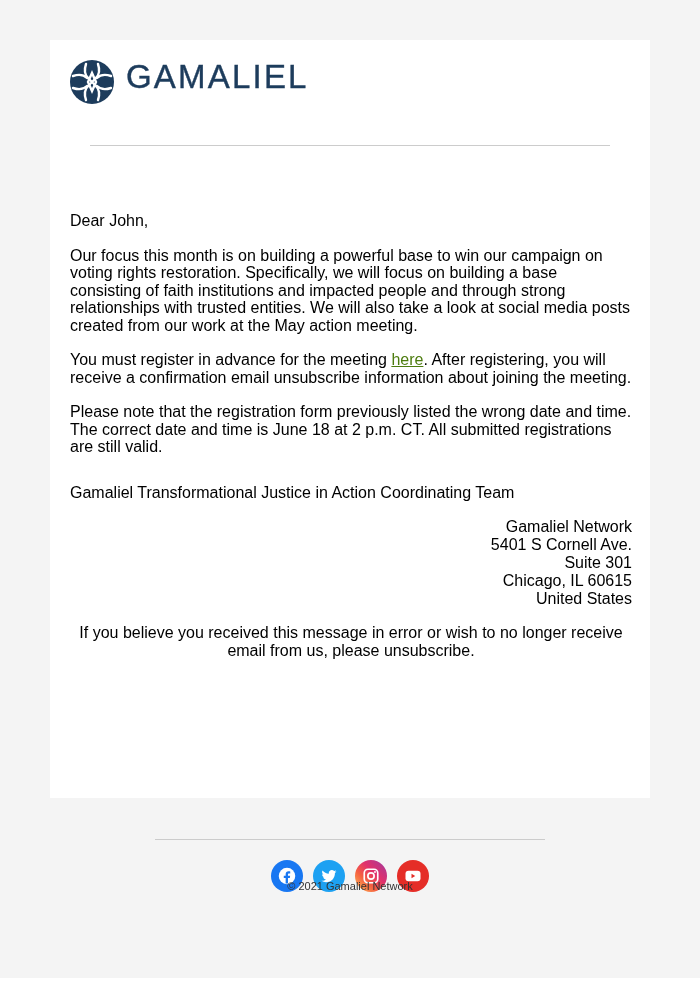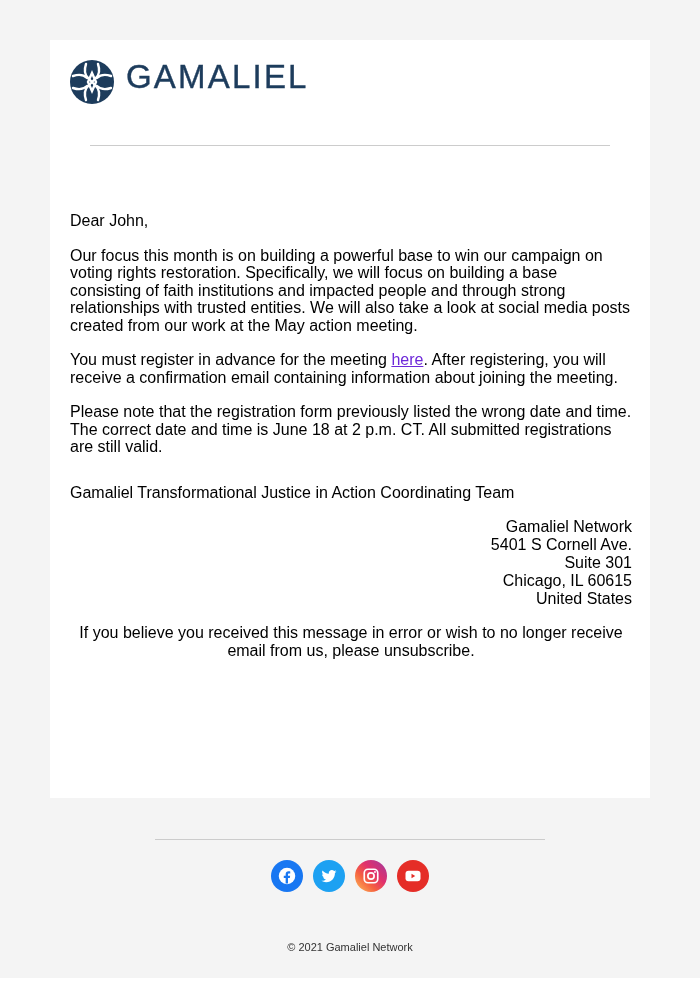--- a/index.html
+++ b/index.html
@@ -29,21 +29,21 @@
     }
     .divider-top {
       position: absolute; left: 40px; top: 105px; width: 520px; height: 0;
       border-top: 1px solid #cccccc;
     }
     .content {
       position: absolute; left: 20px; top: 160px; width: 562px;
       font-size: 16px; line-height: 17.5px;
     }
     .content p { margin: 12px 0 17px 0; }
-    .content a { color: #6d28d9; }
+    .content a { color: #4d7c0f; }
     .signature { margin-top: 28px !important; }
     .address {
       text-align: right; margin-top: 16px;
     }
     .address div { line-height: 18px; }
     .unsub { text-align: center; margin-top: 16px !important; }
     .footer-divider {
       position: absolute; left: 155px; top: 839px; width: 390px; height: 0;
       border-top: 1px solid #cccccc;
     }
@@ -52,21 +52,21 @@
     }
     .social a {
       width: 32px; height: 32px; border-radius: 50%;
       display: flex; align-items: center; justify-content: center;
     }
     .fb { background: #1877f2; }
     .tw { background: #1da1f2; }
     .ig { background: linear-gradient(45deg, #fdc05a 0%, #f56040 35%, #e1306c 60%, #c13584 80%, #833ab4 100%); }
     .yt { background: #e52d27; }
     .copyright {
-      position: absolute; top: 941px; left: 0; width: 700px; text-align: center;
+      position: absolute; top: 880px; left: 0; width: 700px; text-align: center;
       font-size: 11px; color: #333333;
     }
   </style>
 </head>
 <body>
 
 <div class="page-bg"></div>
 
 <div class="card">
   <div class="logo">
@@ -86,21 +86,21 @@
       </g>
     </svg>
     <span class="logo-text">GAMALIEL</span>
   </div>
 
   <div class="divider-top"></div>
 
   <div class="content">
     <p>Dear John,</p>
     <p>Our focus this month is on building a powerful base to win our campaign on voting rights restoration. Specifically, we will focus on building a base consisting of faith institutions and impacted people and through strong relationships with trusted entities. We will also take a look at social media posts created from our work at the May action meeting.</p>
-    <p><span>You must register in advance for the meeting </span><a href="#">here</a><span>. After registering, you will receive a confirmation email containing information about joining the meeting.</span></p>
+    <p><span>You must register in advance for the meeting </span><a href="#">here</a><span>. After registering, you will receive a confirmation email unsubscribe information about joining the meeting.</span></p>
     <p>Please note that the registration form previously listed the wrong date and time. The correct date and time is June 18 at 2 p.m. CT. All submitted registrations are still valid.</p>
     <p class="signature">Gamaliel Transformational Justice in Action Coordinating Team</p>
     <div class="address">
       <div>Gamaliel Network</div>
       <div>5401 S Cornell Ave.</div>
       <div>Suite 301</div>
       <div>Chicago, IL 60615</div>
       <div>United States</div>
     </div>
     <p class="unsub">If you believe you received this message in error or wish to no longer receive email from us, please unsubscribe.</p>

